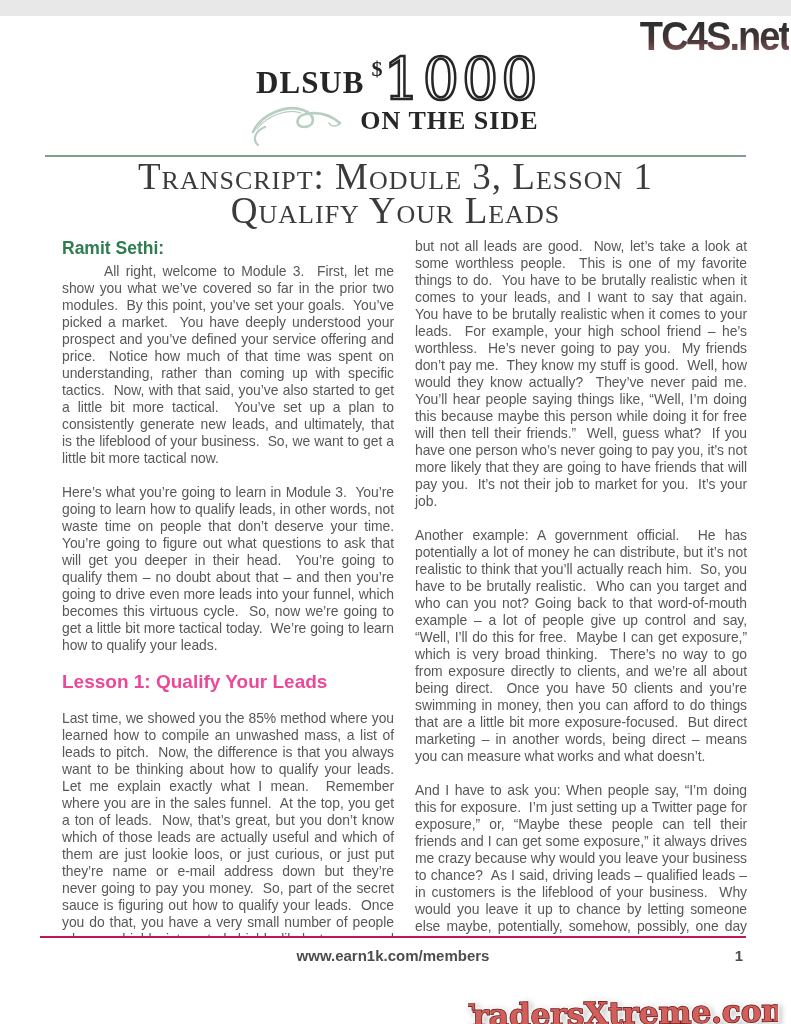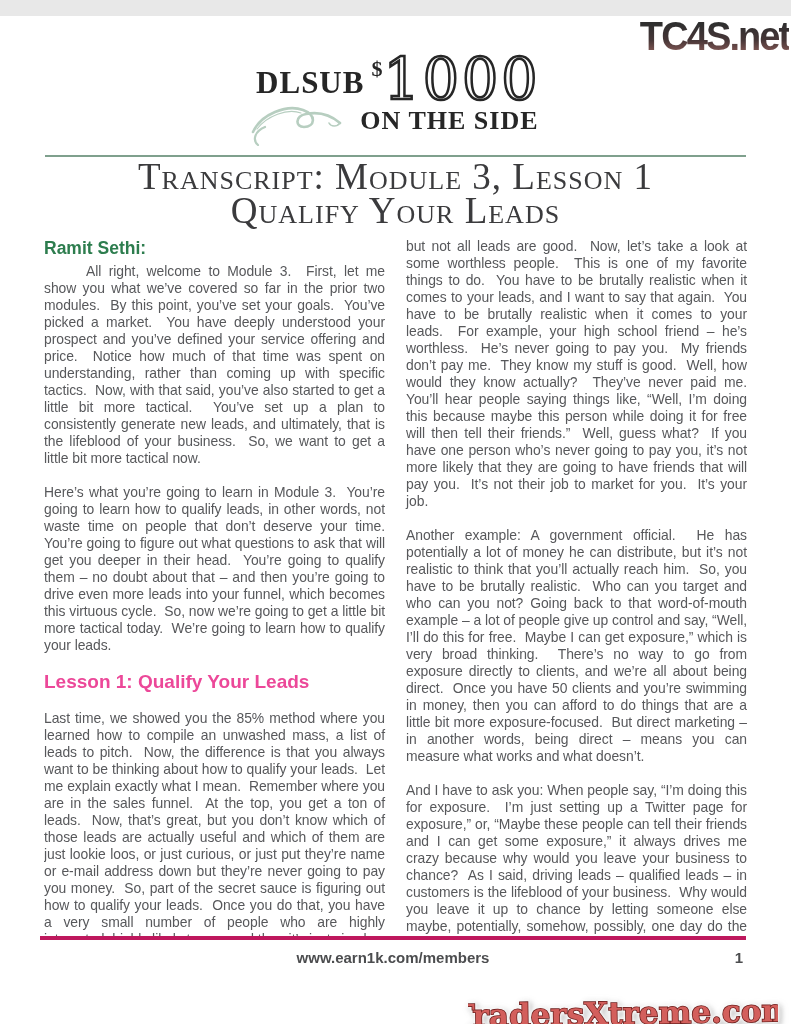--- a/index.html
+++ b/index.html
@@ -34,35 +34,35 @@
     font-size:26px;letter-spacing:1px;color:#262626;margin-top:3px;padding-right:2px;}
   .flourish{position:absolute;left:-4px;bottom:-14px;}
   
   .rule-top{position:absolute;top:139px;left:45px;right:45px;border-top:2px solid #7fa08d;}
   .doc-title{
     position:absolute;top:144px;left:0;width:100%;text-align:center;
     font-family:"Liberation Serif",serif;font-variant:small-caps;
     font-size:37px;line-height:34px;color:#3b3b3d;letter-spacing:1px;font-weight:normal;margin:0;
   }
   
-  .columns{position:absolute;top:222px;left:44px;right:44px;height:698px;
+  .columns{position:absolute;top:222px;left:62px;right:44px;height:698px;
     display:flex;gap:21px;overflow:hidden;}
   .col{flex:1 1 0;min-width:0;}
   .col p{
     font-size:13.9px;line-height:17px;color:#57585b;text-align:justify;
     white-space:pre-wrap;margin:0 0 17px 0;letter-spacing:-.05px;
   }
   .col p.no-gap{margin-bottom:0;}
   .indent{text-indent:42px;}
   .h-speaker{color:#2d7d4e;font-size:17.5px;font-weight:bold;margin:0 0 4px 0;
     font-family:"Liberation Sans",sans-serif;}
   .h-lesson{color:#ec4899;font-size:19px;font-weight:bold;margin:7px 0 17px 0;
     font-family:"Liberation Sans",sans-serif;}
   
-  .footer{position:absolute;top:920px;left:40px;right:45px;border-top:4px solid #be185d;}
+  .footer{position:absolute;top:920px;left:40px;right:45px;border-top:2px solid #be185d;}
   .footer-row{position:relative;margin-top:9px;text-align:center;
     font-weight:bold;font-size:15px;color:#4c4d4f;}
   .page-num{position:absolute;right:3px;top:0;}
 </style>
 </head>
 <body>
 
 <div class="page">
 
   <div class="wm-tc4s">TC4S.net</div>

